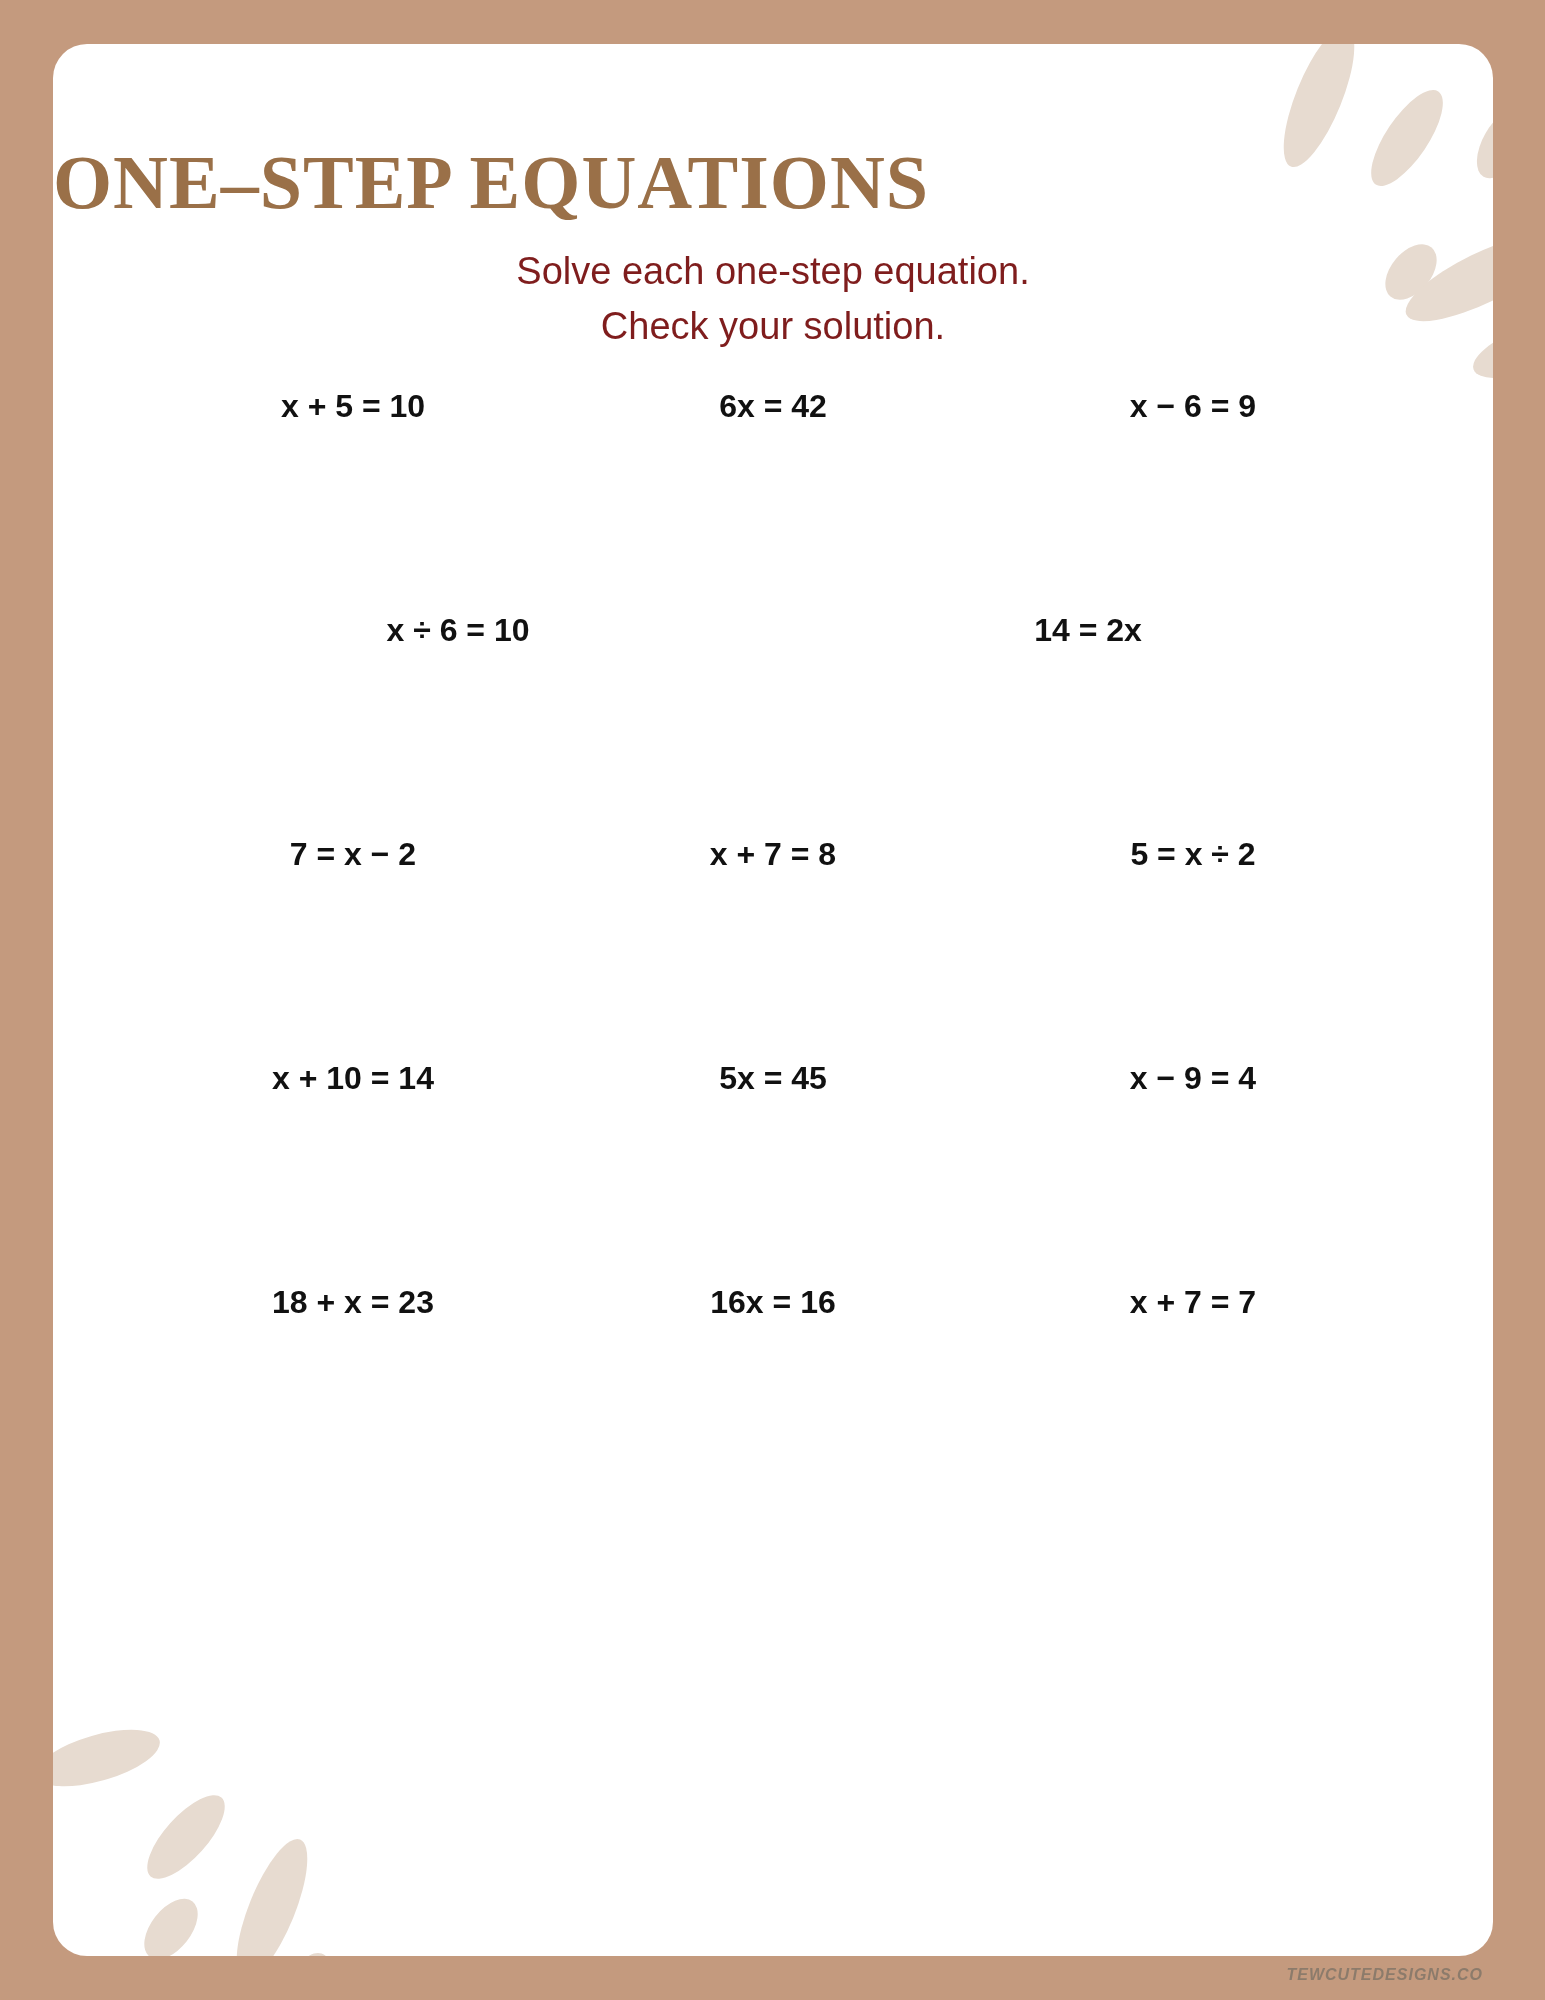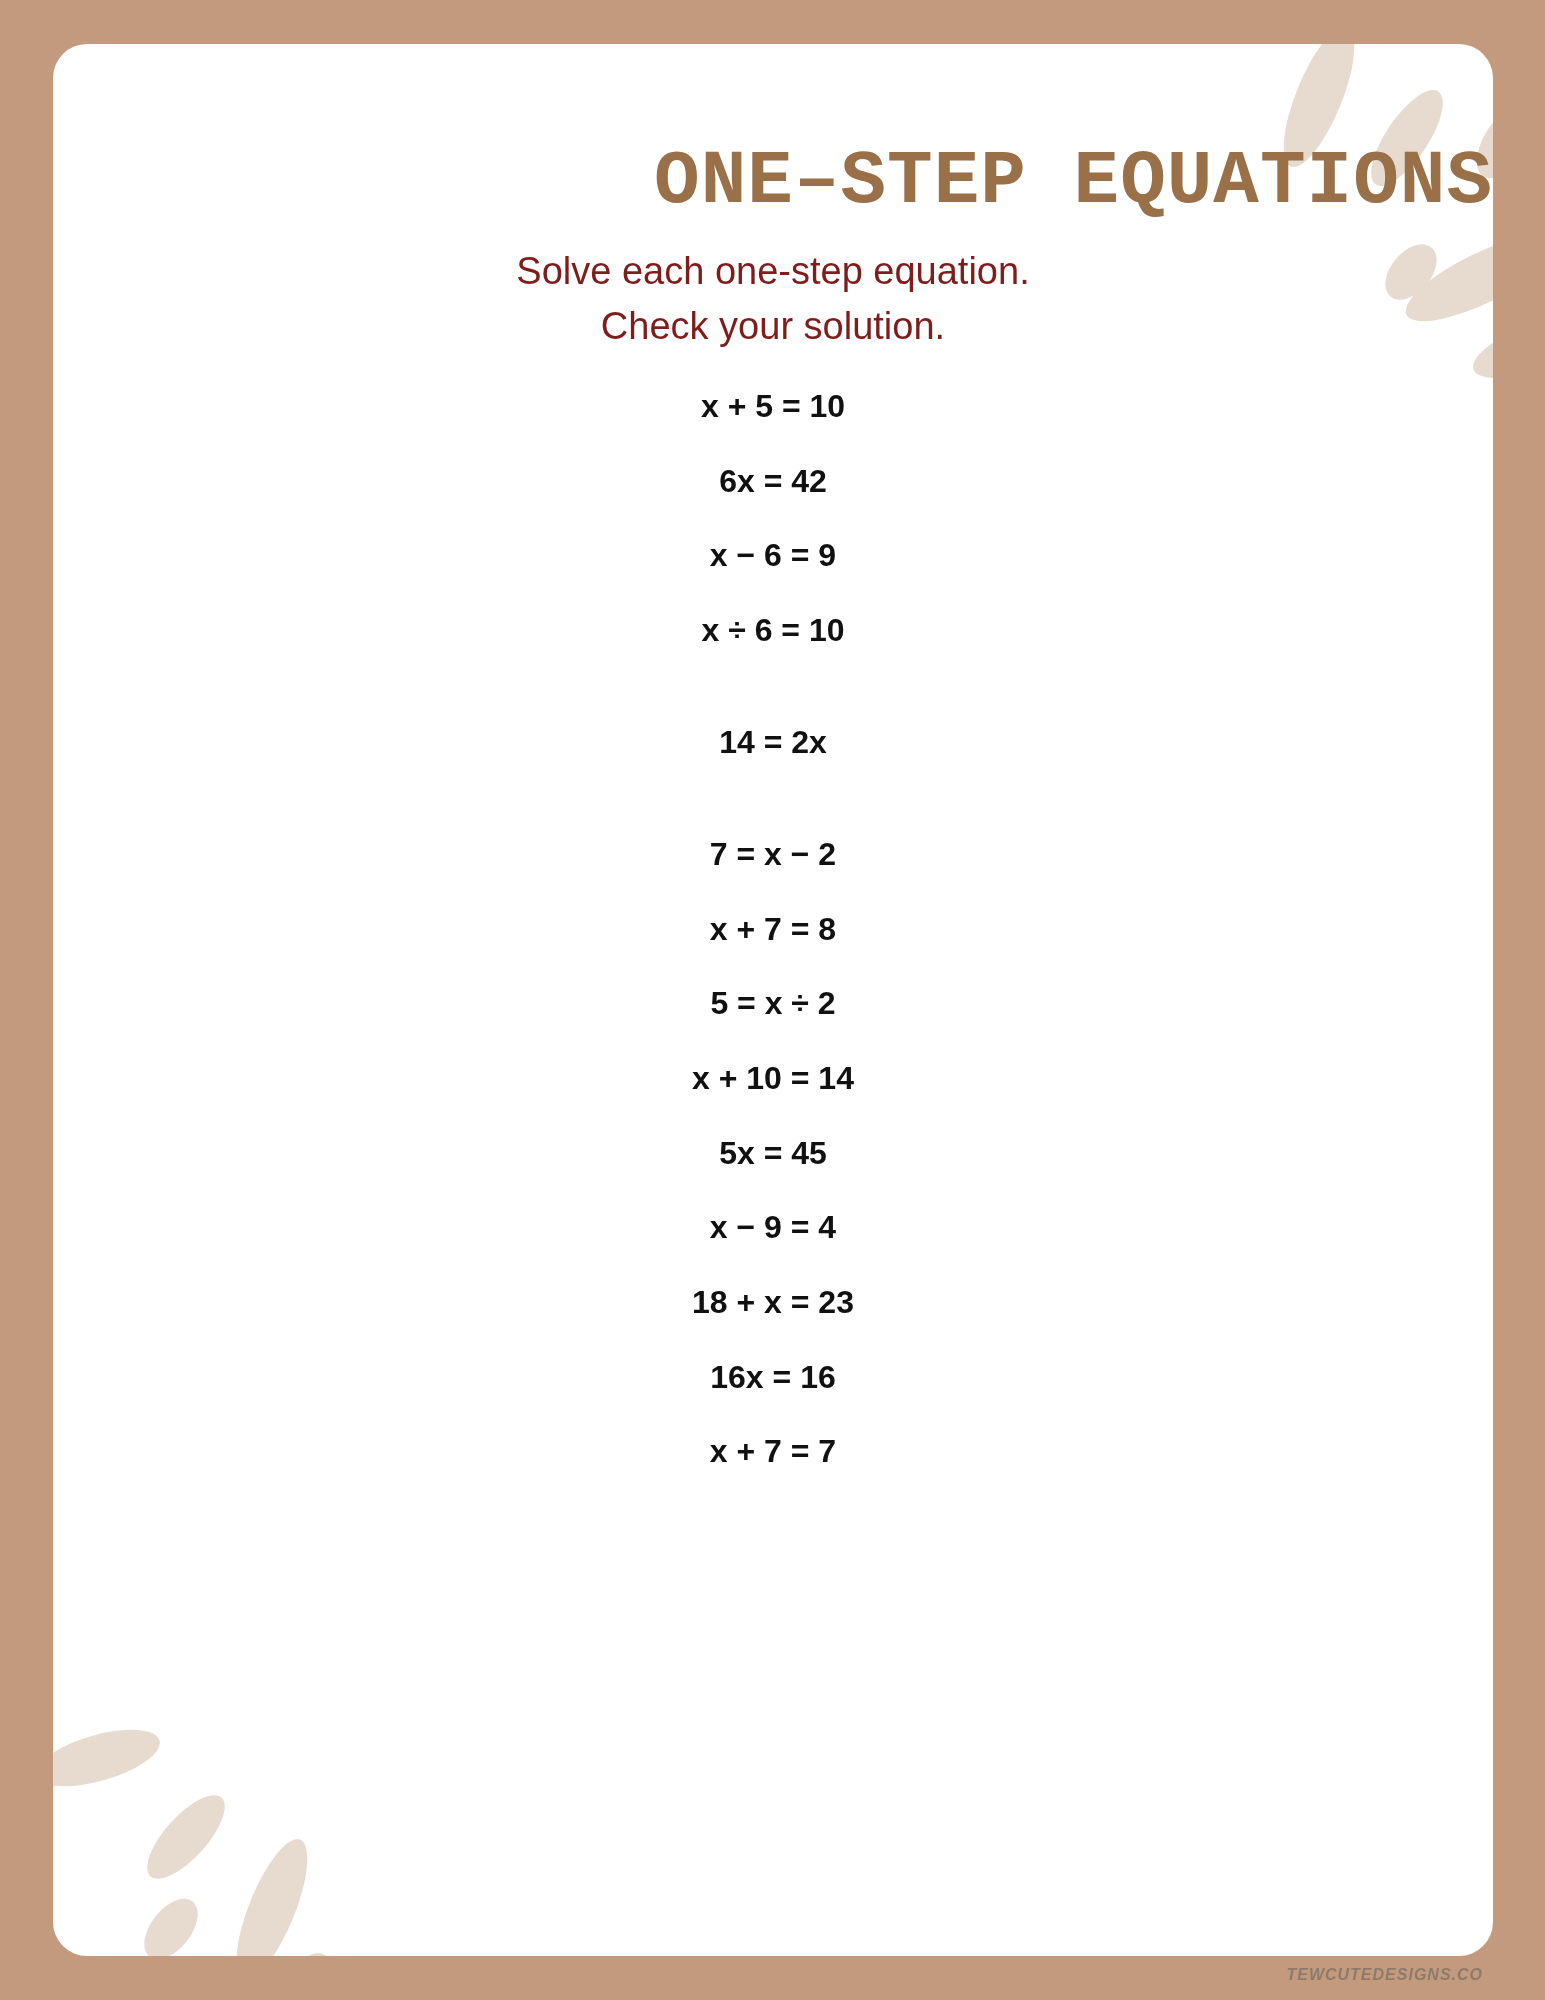--- a/index.html
+++ b/index.html
@@ -41,47 +41,46 @@
   .d8 { width: 42px; height: 106px; left: 112px; top: 1740px; transform: rotate(42deg); }
   .d9 { width: 40px; height: 70px; left: 98px; top: 1850px; transform: rotate(38deg); }
   .d10 { width: 46px; height: 150px; left: 196px; top: 1790px; transform: rotate(22deg); }
   .d11 { width: 38px; height: 62px; left: 240px; top: 1908px; transform: rotate(18deg); }
 
   .title {
     position: absolute;
     left: 0;
     top: 95px;
     width: 100%;
-    text-align: right;
+    text-align: left;
     color: #9a7048;
     font-size: 76px;
     font-weight: bold;
     letter-spacing: 1px;
-    font-family: Liberation Mono, monospace;
+    font-family: Liberation Serif, serif;
   }
   .subtitle {
     position: absolute;
     left: 0;
     top: 200px;
     width: 100%;
     text-align: center;
     color: #7f1d1d;
     font-size: 38px;
     line-height: 1.45;
   }
   .grid {
     position: absolute;
     left: 90px;
     top: 320px;
     width: 1260px;
   }
   .row {
     display: flex;
     height: 224px;
-    flex-direction: column;
   }
   .cell {
     flex: 1 1 33.333%;
     text-align: center;
     font-size: 32px;
     font-weight: bold;
     color: #111111;
     padding-top: 24px;
     box-sizing: border-box;
   }

